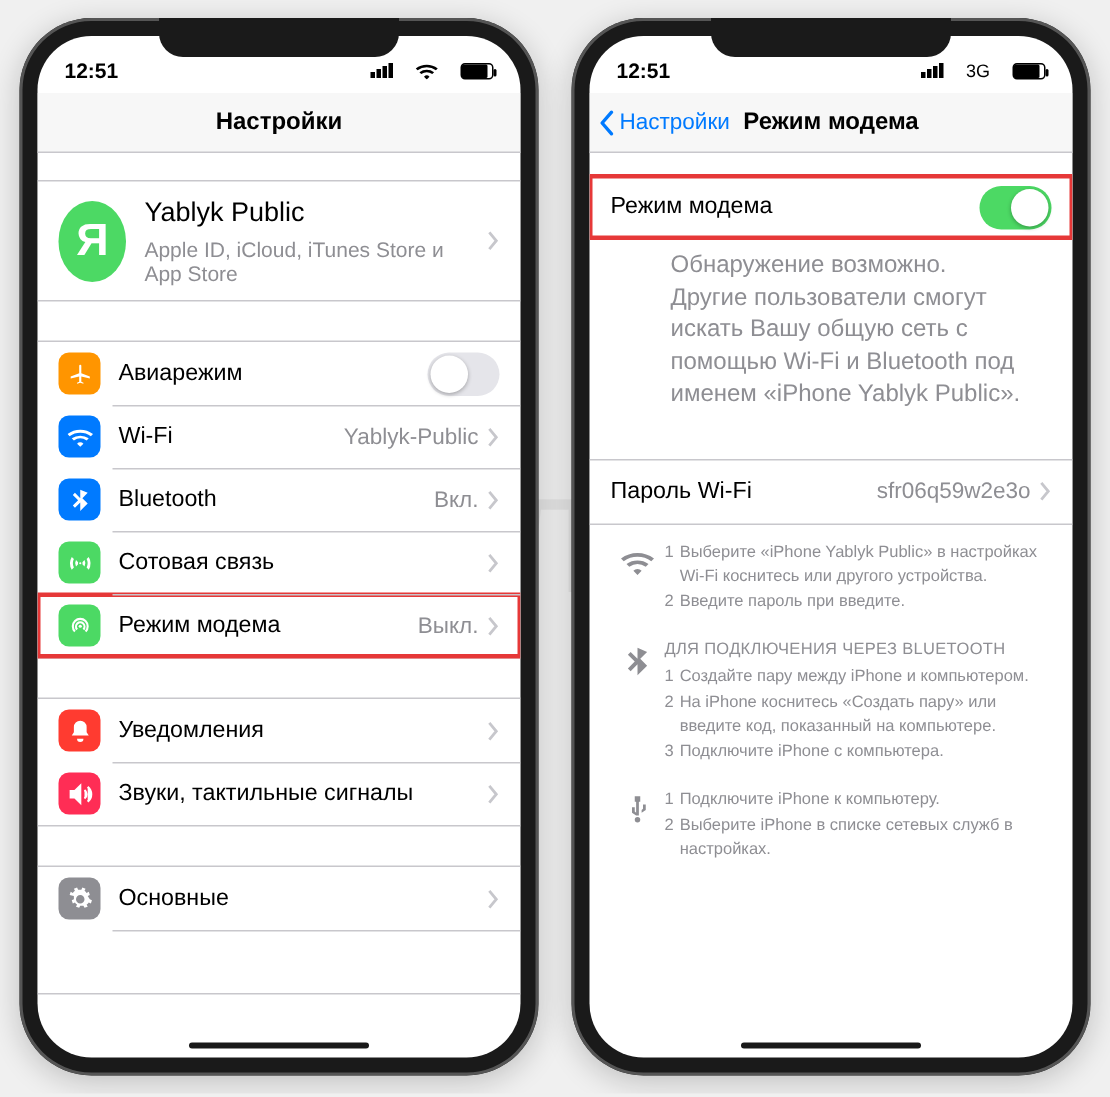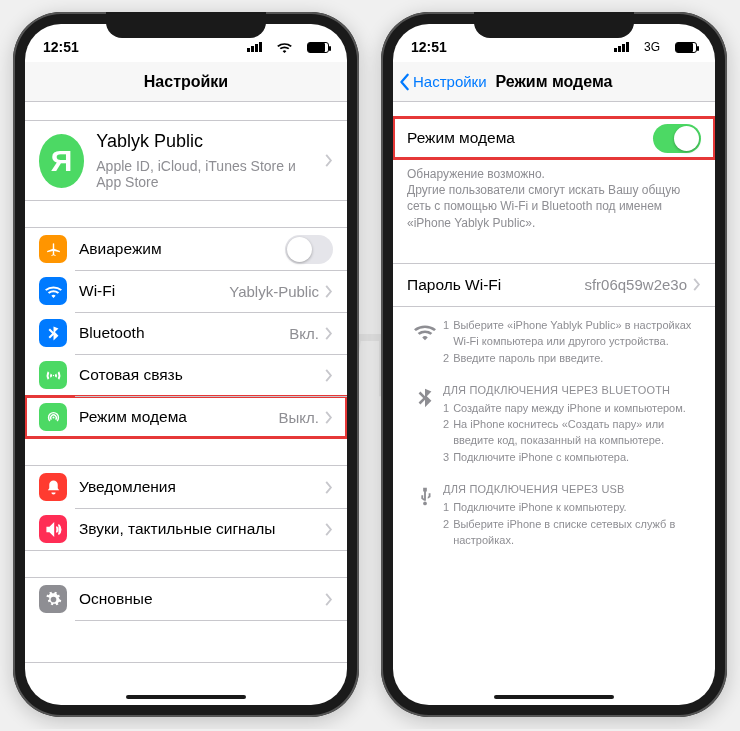--- a/index.html
+++ b/index.html
@@ -119,21 +119,21 @@
 
   .profile-row { min-height:70px; padding:10px 14px;}
   .profile-avatar { width:54px;height:54px;border-radius:50%;background:#4cd964;display:flex;align-items:center;justify-content:center;color:#fff;font-size:30px;font-weight:700;margin-right:12px;}
   .profile-text .name{font-size:18px;} .profile-text .sub{font-size:14px;color:#8e8e93;margin-top:6px;}
 
   .toggle { width:48px; height:29px; background:#4cd964; border-radius:29px; position:relative; flex-shrink:0;}
   .toggle::after { content:""; position:absolute; top:2px; right:2px; width:25px; height:25px; background:#fff; border-radius:50%; box-shadow:0 1px 3px rgba(0,0,0,0.3);}
   .toggle.off { background:#e5e5ea;}
   .toggle.off::after { right:auto; left:2px;}
 
-  .footer-text { padding:6px 14px; font-size:12px; color:#8e8e93; line-height:1.35;}
+  .footer-text { padding:6px 14px; font-size:16px; color:#8e8e93; line-height:1.35;margin-left:40px;}
   .instructions { padding:10px 14px 6px; display:flex; }
   .instructions .inst-icon { width:36px; flex-shrink:0; display:flex; justify-content:center; padding-top:4px; color:#8e8e93;}
   .instructions .inst-icon svg { width:22px; height:22px;}
   .instructions .inst-body { flex:1; font-size:11px; color:#8e8e93; line-height:1.45;}
   .instructions .inst-title { font-size:11px; letter-spacing:0.2px; margin-bottom:2px;}
   .instructions .step { display:flex; gap:4px; margin-top:1px;}
   .home-ind { position:absolute; bottom:6px; left:50%; transform:translateX(-50%); width:120px; height:4px; background:#000; border-radius:4px; opacity:0.9;}
 </style>
 </head>
 <body>
@@ -342,21 +342,21 @@
         </div>
         <div class="instructions">
           <div class="inst-icon">
             <svg viewBox="0 0 24 18">
               <path fill="#8e8e93" d="M12 18l-3-3a4.2 4.2 0 016 0zM6 12l-2-2a14 14 0 0116 0l-2 2a11 11 0 00-12 0zM2 8L0 6a20 20 0 0124 0l-2 2a17 17 0 00-20 0z"></path>
             </svg>
           </div>
           <div class="inst-body">
             <div class="step">
               <span>1</span>
-              <span>Выберите «iPhone Yablyk Public» в настройках Wi-Fi компьютера или другого устройства.</span>
+              <span>Выберите «iPhone Yablyk Public» в настройках Wi-Fi коснитесь или другого устройства.</span>
             </div>
             <div class="step">
               <span>2</span>
               <span>Введите пароль при введите.</span>
             </div>
           </div>
         </div>
         <div class="instructions">
           <div class="inst-icon">
             <svg viewBox="0 0 24 24">
@@ -380,21 +380,20 @@
           </div>
         </div>
         <div class="instructions">
           <div class="inst-icon">
             <svg viewBox="0 0 24 24">
               <path fill="currentColor" d="M10 2h4v4h-4zM11 6h2v10h-2zM8 10h2v3l1 1v2l-3-2zM14 8h2v3l-1 1v2l3-2V8z"></path>
               <circle fill="currentColor" cx="12" cy="19" r="2"></circle>
             </svg>
           </div>
           <div class="inst-body">
-            <div class="inst-title">ДЛЯ ПОДКЛЮЧЕНИЯ ЧЕРЕЗ USB</div>
             <div class="step">
               <span>1</span>
               <span>Подключите iPhone к компьютеру.</span>
             </div>
             <div class="step">
               <span>2</span>
               <span>Выберите iPhone в списке сетевых служб в настройках.</span>
             </div>
           </div>
         </div>

